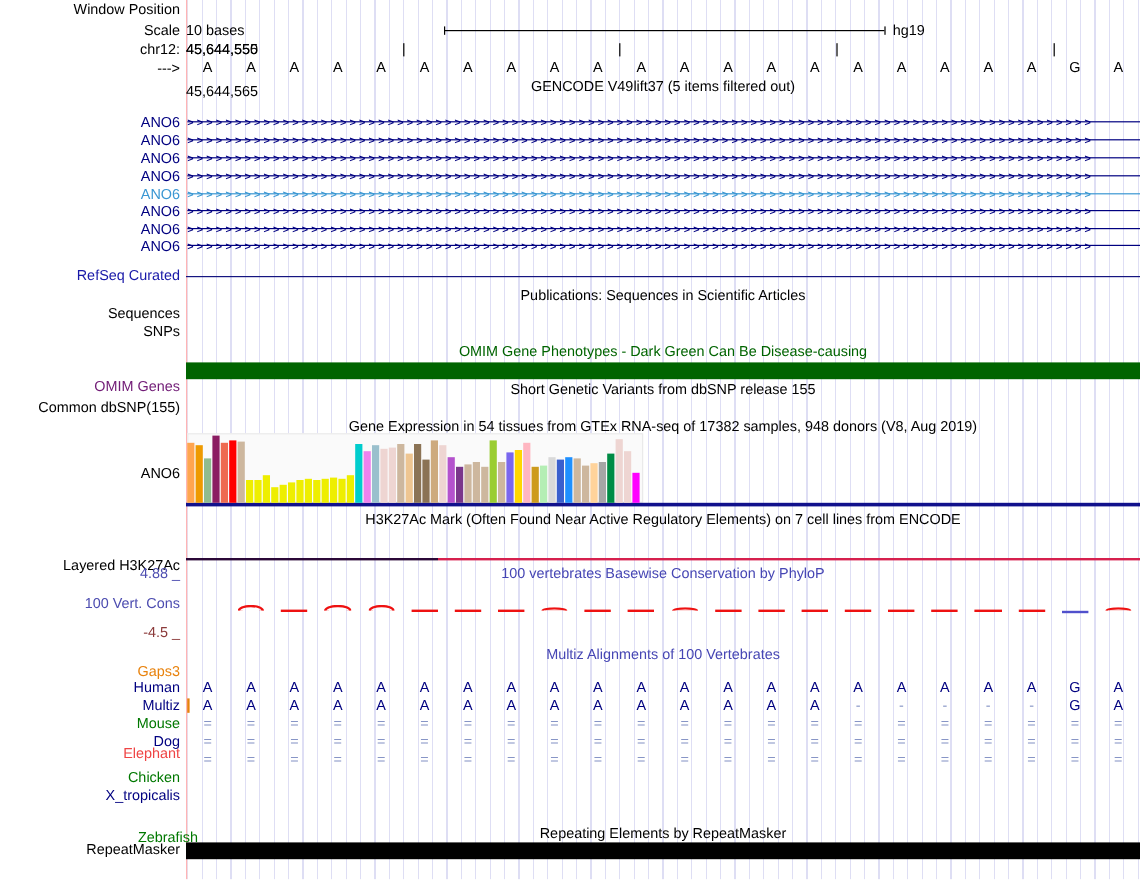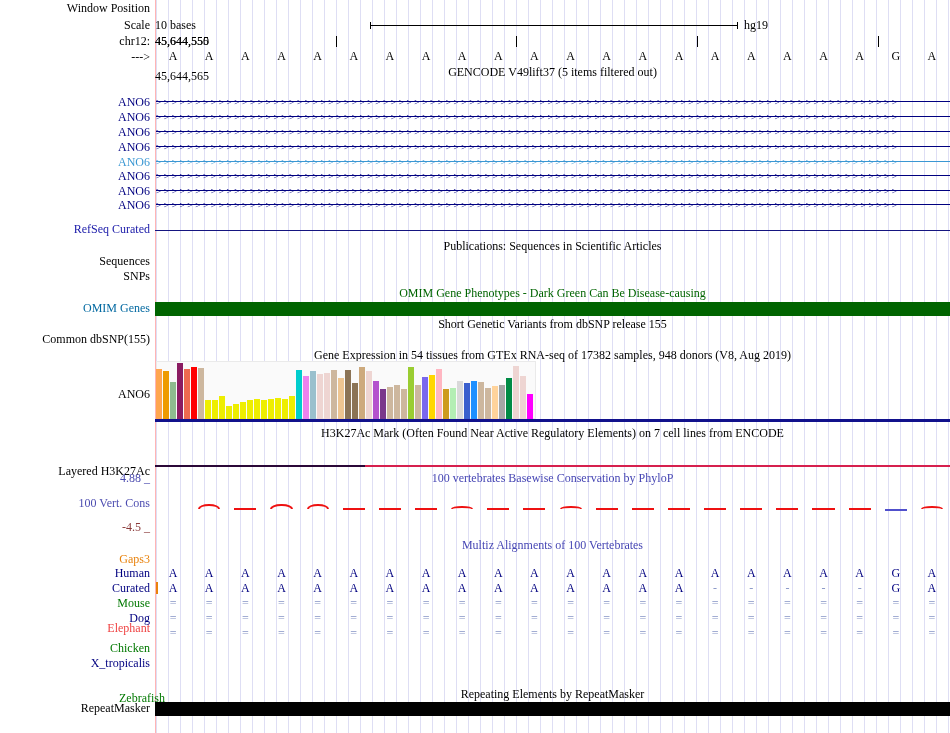--- a/index.html
+++ b/index.html
@@ -1,17 +1,17 @@
 <!DOCTYPE html>
 <html><head>
 <meta charset="utf-8">
 <style>
   html,body{margin:0;padding:0;background:#fff;}
   #screen{position:relative;width:950px;height:733px;background:#fff;overflow:hidden;
-          font-family:Liberation Serif, serif;font-size:12px;color:#000;}
+          font-family:Liberation Sans, sans-serif;font-size:12px;color:#000;}
   .trackbg{position:absolute;left:155px;top:0;width:795px;height:733px;
            background:repeating-linear-gradient(90deg,#DEDEF4 0,#DEDEF4 1px,transparent 1px,transparent 12px);
            border-left:1px solid #FFB4B4;}
   .lbl{position:absolute;left:0;width:150px;text-align:right;line-height:13px;white-space:nowrap;}
   .title{position:absolute;left:155px;width:795px;text-align:center;line-height:13px;white-space:nowrap;}
   .cell{position:absolute;text-align:center;line-height:13px;}
   .coordtext{position:absolute;top:35px;text-align:left;line-height:13px;}
   .tick{position:absolute;width:1px;height:11px;background:#000;}
   .hline{position:absolute;}
   .txrow{position:absolute;left:156px;width:794px;height:10px;overflow:hidden;}
@@ -48,21 +48,21 @@
   <div class="title" style="top:66px">GENCODE V49lift37 (5 items filtered out)</div>
 
   <div class="lbl" style="top:223px;color:#1818A8">RefSeq Curated</div>
   <div class="hline" style="left:155px;top:230px;width:795px;height:1px;background:#151580"></div>
 
   <div class="title" style="top:240px">Publications: Sequences in Scientific Articles</div>
   <div class="lbl" style="top:255px">Sequences</div>
   <div class="lbl" style="top:270px">SNPs</div>
 
   <div class="title" style="top:287px;color:#006400">OMIM Gene Phenotypes - Dark Green Can Be Disease-causing</div>
-  <div class="lbl" style="top:302px;color:#0369a1">OMIM Genes</div>
+  <div class="lbl" style="top:316px;color:#701a75">OMIM Genes</div>
   <div class="hline" style="left:155px;top:302px;width:795px;height:14px;background:#006400"></div>
 
   <div class="title" style="top:318px">Short Genetic Variants from dbSNP release 155</div>
   <div class="lbl" style="top:333px">Common dbSNP(155)</div>
 
   <div class="title" style="top:349px">Gene Expression in 54 tissues from GTEx RNA-seq of 17382 samples, 948 donors (V8, Aug 2019)</div>
   <div class="lbl" style="top:388px">ANO6</div>
   <div class="chartbg"></div>
   <div class="hline" style="left:155px;top:419px;width:795px;height:3px;background:#11118C"></div>
 
@@ -245,21 +245,21 @@
     <div class="cell" style="left: 588.636px; width: 36.1364px; top: 567px; color: rgb(0, 0, 128);">A</div>
     <div class="cell" style="left: 624.773px; width: 36.1364px; top: 567px; color: rgb(0, 0, 128);">A</div>
     <div class="cell" style="left: 660.909px; width: 36.1364px; top: 567px; color: rgb(0, 0, 128);">A</div>
     <div class="cell" style="left: 697.045px; width: 36.1364px; top: 567px; color: rgb(0, 0, 128);">A</div>
     <div class="cell" style="left: 733.182px; width: 36.1364px; top: 567px; color: rgb(0, 0, 128);">A</div>
     <div class="cell" style="left: 769.318px; width: 36.1364px; top: 567px; color: rgb(0, 0, 128);">A</div>
     <div class="cell" style="left: 805.455px; width: 36.1364px; top: 567px; color: rgb(0, 0, 128);">A</div>
     <div class="cell" style="left: 841.591px; width: 36.1364px; top: 567px; color: rgb(0, 0, 128);">A</div>
     <div class="cell" style="left: 877.727px; width: 36.1364px; top: 567px; color: rgb(0, 0, 128);">G</div>
     <div class="cell" style="left: 913.864px; width: 36.1364px; top: 567px; color: rgb(0, 0, 128);">A</div>
-    <div class="lbl" style="top: 582px; color: rgb(0, 0, 128);">Curated</div>
+    <div class="lbl" style="top: 582px; color: rgb(0, 0, 128);">Multiz</div>
     <div class="insmark" style="left: 156px; top: 582px; background: rgb(232, 130, 12);"></div>
     <div class="cell" style="left: 155px; width: 36.1364px; top: 582px; color: rgb(0, 0, 128);">A</div>
     <div class="cell" style="left: 191.136px; width: 36.1364px; top: 582px; color: rgb(0, 0, 128);">A</div>
     <div class="cell" style="left: 227.273px; width: 36.1364px; top: 582px; color: rgb(0, 0, 128);">A</div>
     <div class="cell" style="left: 263.409px; width: 36.1364px; top: 582px; color: rgb(0, 0, 128);">A</div>
     <div class="cell" style="left: 299.545px; width: 36.1364px; top: 582px; color: rgb(0, 0, 128);">A</div>
     <div class="cell" style="left: 335.682px; width: 36.1364px; top: 582px; color: rgb(0, 0, 128);">A</div>
     <div class="cell" style="left: 371.818px; width: 36.1364px; top: 582px; color: rgb(0, 0, 128);">A</div>
     <div class="cell" style="left: 407.955px; width: 36.1364px; top: 582px; color: rgb(0, 0, 128);">A</div>
     <div class="cell" style="left: 444.091px; width: 36.1364px; top: 582px; color: rgb(0, 0, 128);">A</div>

